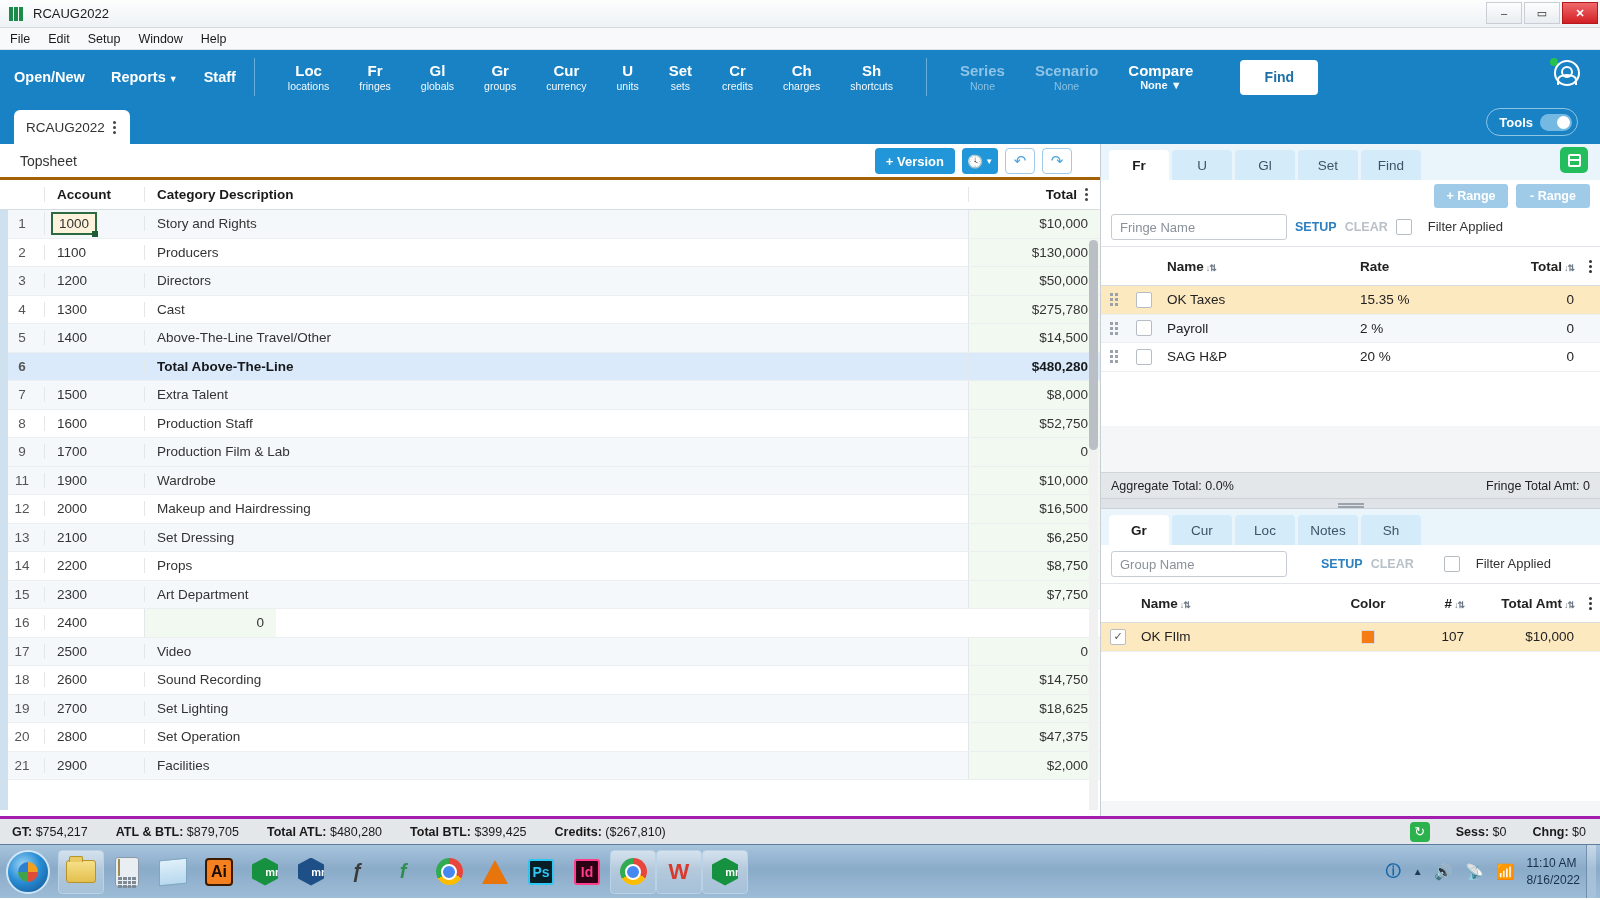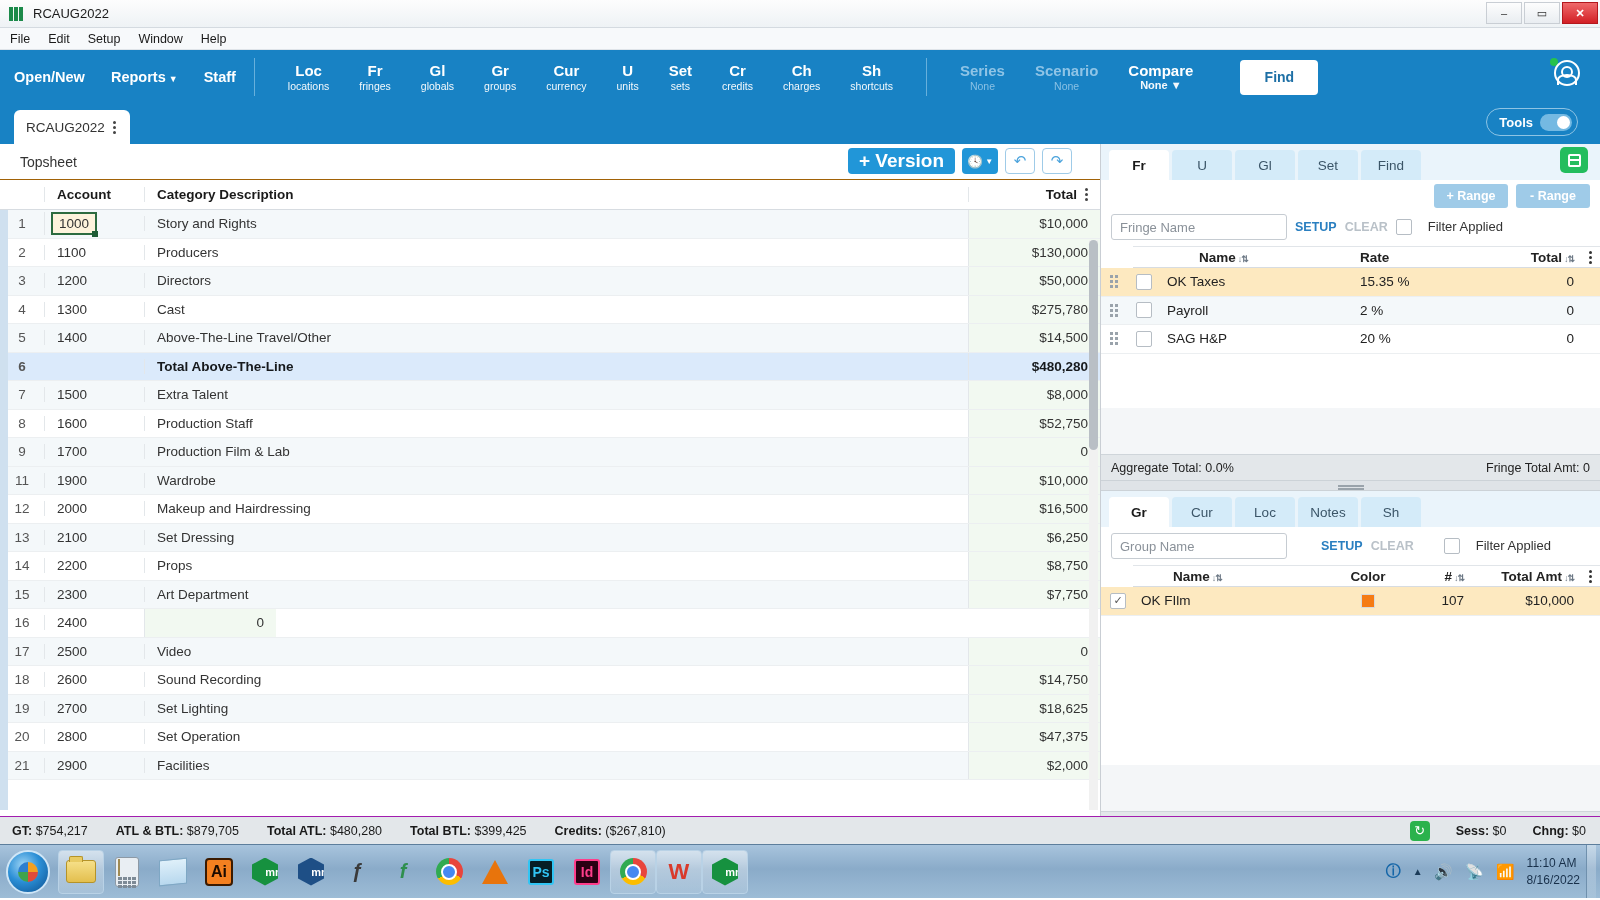--- a/index.html
+++ b/index.html
@@ -66,25 +66,25 @@
                   display:flex; align-items:center; gap:7px; padding:0 5px 0 12px; color:#fff; font-weight:bold; font-size:13px; }
   .tgl { width:32px; height:17px; border-radius:9px; background:#74b9e2; position:relative; }
   .tgl::after { content:""; position:absolute; right:2px; top:2px; width:13px; height:13px; background:#fff; border-radius:50%; }
 
   
   .body-wrap { display:flex; height: 672px; background:#fff; }
   .left-pane { width: 1101px; position:relative; border-right:1px solid #c9ced4; }
   .right-pane { width: 499px; background:#f4f6f8; position:relative; }
 
   
-  .sheet-head { height:36px; display:flex; align-items:center; padding-left:20px; border-bottom:1px solid #a16207; position:relative; }
+  .sheet-head { height:36px; display:flex; align-items:center; padding-left:20px; border-bottom:3px solid #a16207; position:relative; }
   .sheet-head .label { font-size:14px; color:#333; }
   .sheet-actions { position:absolute; right:28px; top:4px; display:flex; align-items:center; gap:7px; }
   .btn-blue { background:#2196d8; color:#fff; border-radius:4px; height:26px; padding:12px 11px;
-              display:flex; align-items:center; font-weight:bold; font-size:19px; }
+              display:flex; align-items:center; font-weight:bold; font-size:13px; }
   .btn-clock { background:#2196d8; color:#fff; border-radius:4px; height:26px; width:36px;
               display:flex; align-items:center; justify-content:center; gap:2px; font-size:13px; }
   .btn-ghost { border:1px solid #9fcbe8; color:#4ba3dc; border-radius:4px; height:26px; width:30px;
               display:flex; align-items:center; justify-content:center; font-size:15px; background:#fff; }
 
   
   .grid-head { display:flex; height:30px; align-items:center; border-bottom:1px solid #d7dce1;
                font-weight:bold; font-size:13.5px; color:#1a1a1a; background:#fff; }
   .c-row  { width:44px; text-align:center; }
   .c-acct { width:100px; padding-left:12px; border-left:1px solid #e3e7ea; }
@@ -121,22 +121,22 @@
   .btn-range { background:#9fcbe8; color:#fff; font-weight:bold; font-size:12.5px; border-radius:3px;
                height:24px; width:74px; display:flex; align-items:center; justify-content:center; }
   .txtin { height:26px; width:176px; border:1px solid #c6ccd2; border-radius:3px; background:#fff;
            display:flex; align-items:center; padding:0 8px; color:#8a9199; font-size:13px; }
   .lnk { color:#2a7fc0; font-size:12.5px; font-weight:600; }
   .lnk.dim { color:#b9c1c8; }
   .chk { width:16px; height:16px; border:1px solid #b6bdc4; background:#fff; border-radius:2px;
          display:inline-flex; align-items:center; justify-content:center; font-size:11px; color:#555; }
   .filter-lbl { font-size:13px; color:#333; line-height:1.05;margin-left:8px; }
 
-  .p-head { display:flex; height:22px; align-items:center; border-top:1px solid #e1e5e9;
-            border-bottom:1px solid #d7dce1; font-weight:bold; font-size:13.5px; background:#fff;margin-left:32px; }
+  .p-head { display:flex; height:40px; align-items:center; border-top:1px solid #e1e5e9;
+            border-bottom:1px solid #d7dce1; font-weight:bold; font-size:13.5px; background:#fff; }
   .p-row { display:flex; height:28.5px; align-items:center; font-size:13.5px; border-bottom:1px solid #eceff1; }
   .p-row.sel { background:#fde9c0; }
   .p-row.altr { background:#f4f8fa;justify-content:center; }
   .w-drag { width:26px; display:flex; justify-content:center; }
   .dots6 { display:grid; grid-template-columns:repeat(2,3px); gap:2px; }
   .dots6 i { width:3px; height:3px; background:#9aa3ab; display:block; }
   .w-chk  { width:34px; display:flex; justify-content:center; }
   .w-name { flex:1; padding-left:6px; }
   .w-rate { width:128px; }
   .w-tot  { width:112px; text-align:right; padding-right:26px; }
@@ -148,21 +148,21 @@
   .kebab-h i { width:3px; height:3px; background:#333; border-radius:50%; display:block; }
   .swatch { width:14px; height:14px; background:#f57b14; border:1px solid #d9d9d9; }
 
   .pane-foot { height:26px; background:#e3e7ea; border-top:1px solid #cfd5da; display:flex;
                align-items:center; justify-content:space-between; padding:0 10px; font-size:12.5px; color:#222;margin-top:46px; }
   .splitter { height:11px; background:#dfe3e7; border-top:1px solid #ccd2d7; border-bottom:1px solid #ccd2d7;
               display:flex; align-items:center; justify-content:center; }
   .splitter i { width:26px; height:2px; background:#9aa3ab; box-shadow:0 3px 0 #9aa3ab; display:block; }
 
   
-  .statusbar { height:28px; background:#e3e7ea; border-top:1px solid #a21caf; display:flex;
+  .statusbar { height:28px; background:#e3e7ea; border-top:3px solid #a21caf; display:flex;
                align-items:center; padding:0 12px; font-size:12.5px; color:#1a1a1a; gap:28px; position:relative; }
   .statusbar b { font-weight:bold; }
   .status-right { position:absolute; right:14px; display:flex; align-items:center; gap:26px; }
   .refresh-ic { width:20px; height:20px; background:#2bb24c; border-radius:4px; color:#fff;
                 display:flex; align-items:center; justify-content:center; font-size:13px; }
 
   
   .taskbar { height:54px; background:linear-gradient(#a8c4dd,#8aabc9 45%,#9dbcd6); border-top:1px solid #5d7e9c;
              display:flex; align-items:center; padding-left:6px; position:relative; }
   .start { width:44px; height:44px; border-radius:50%;

